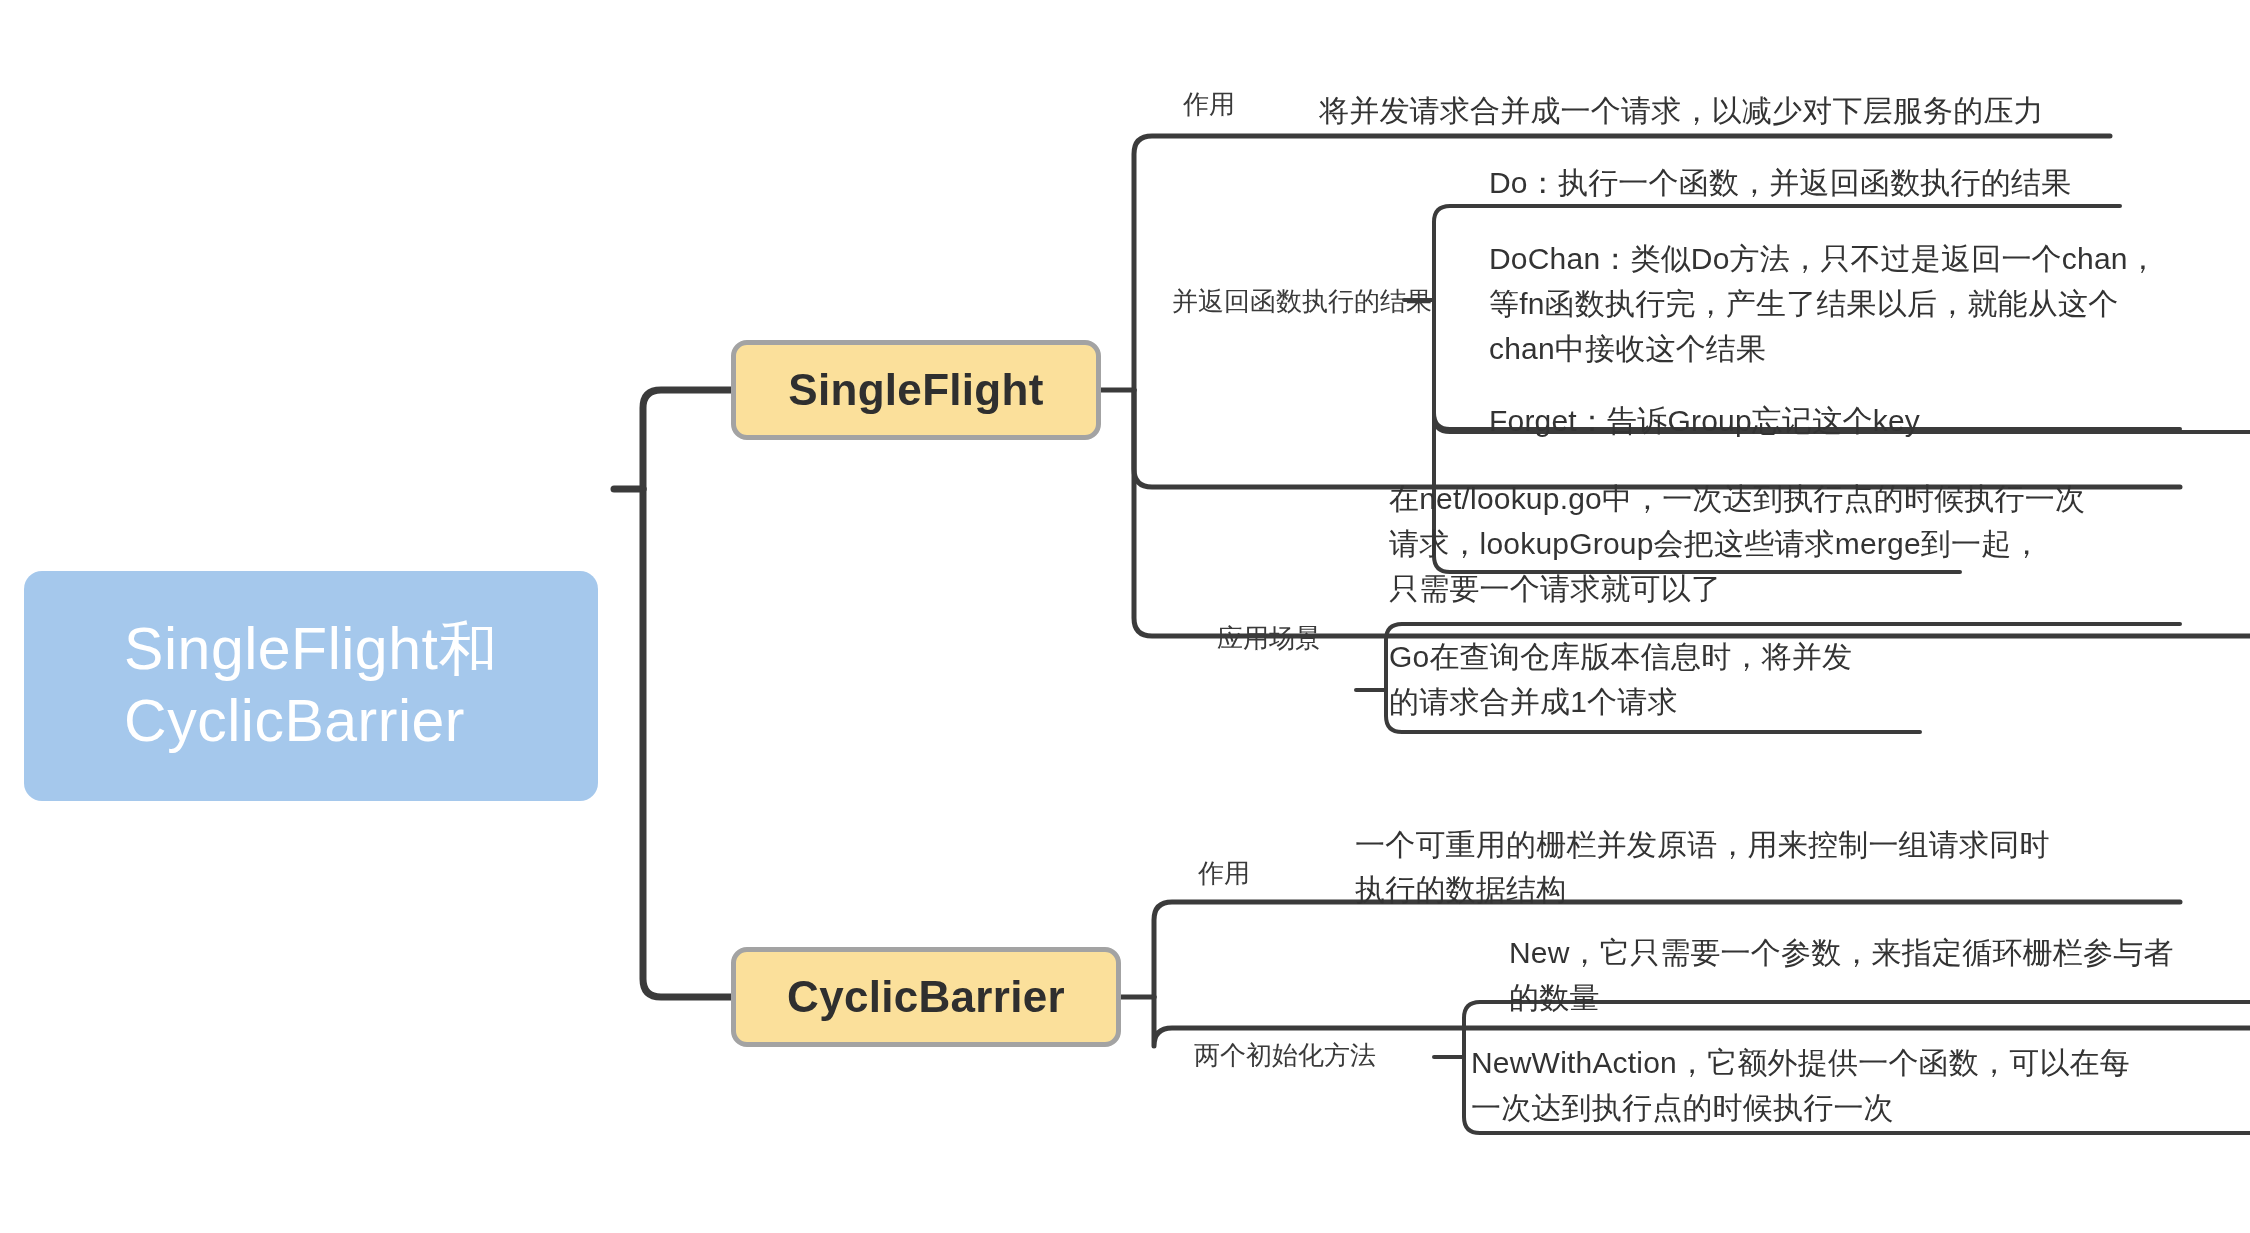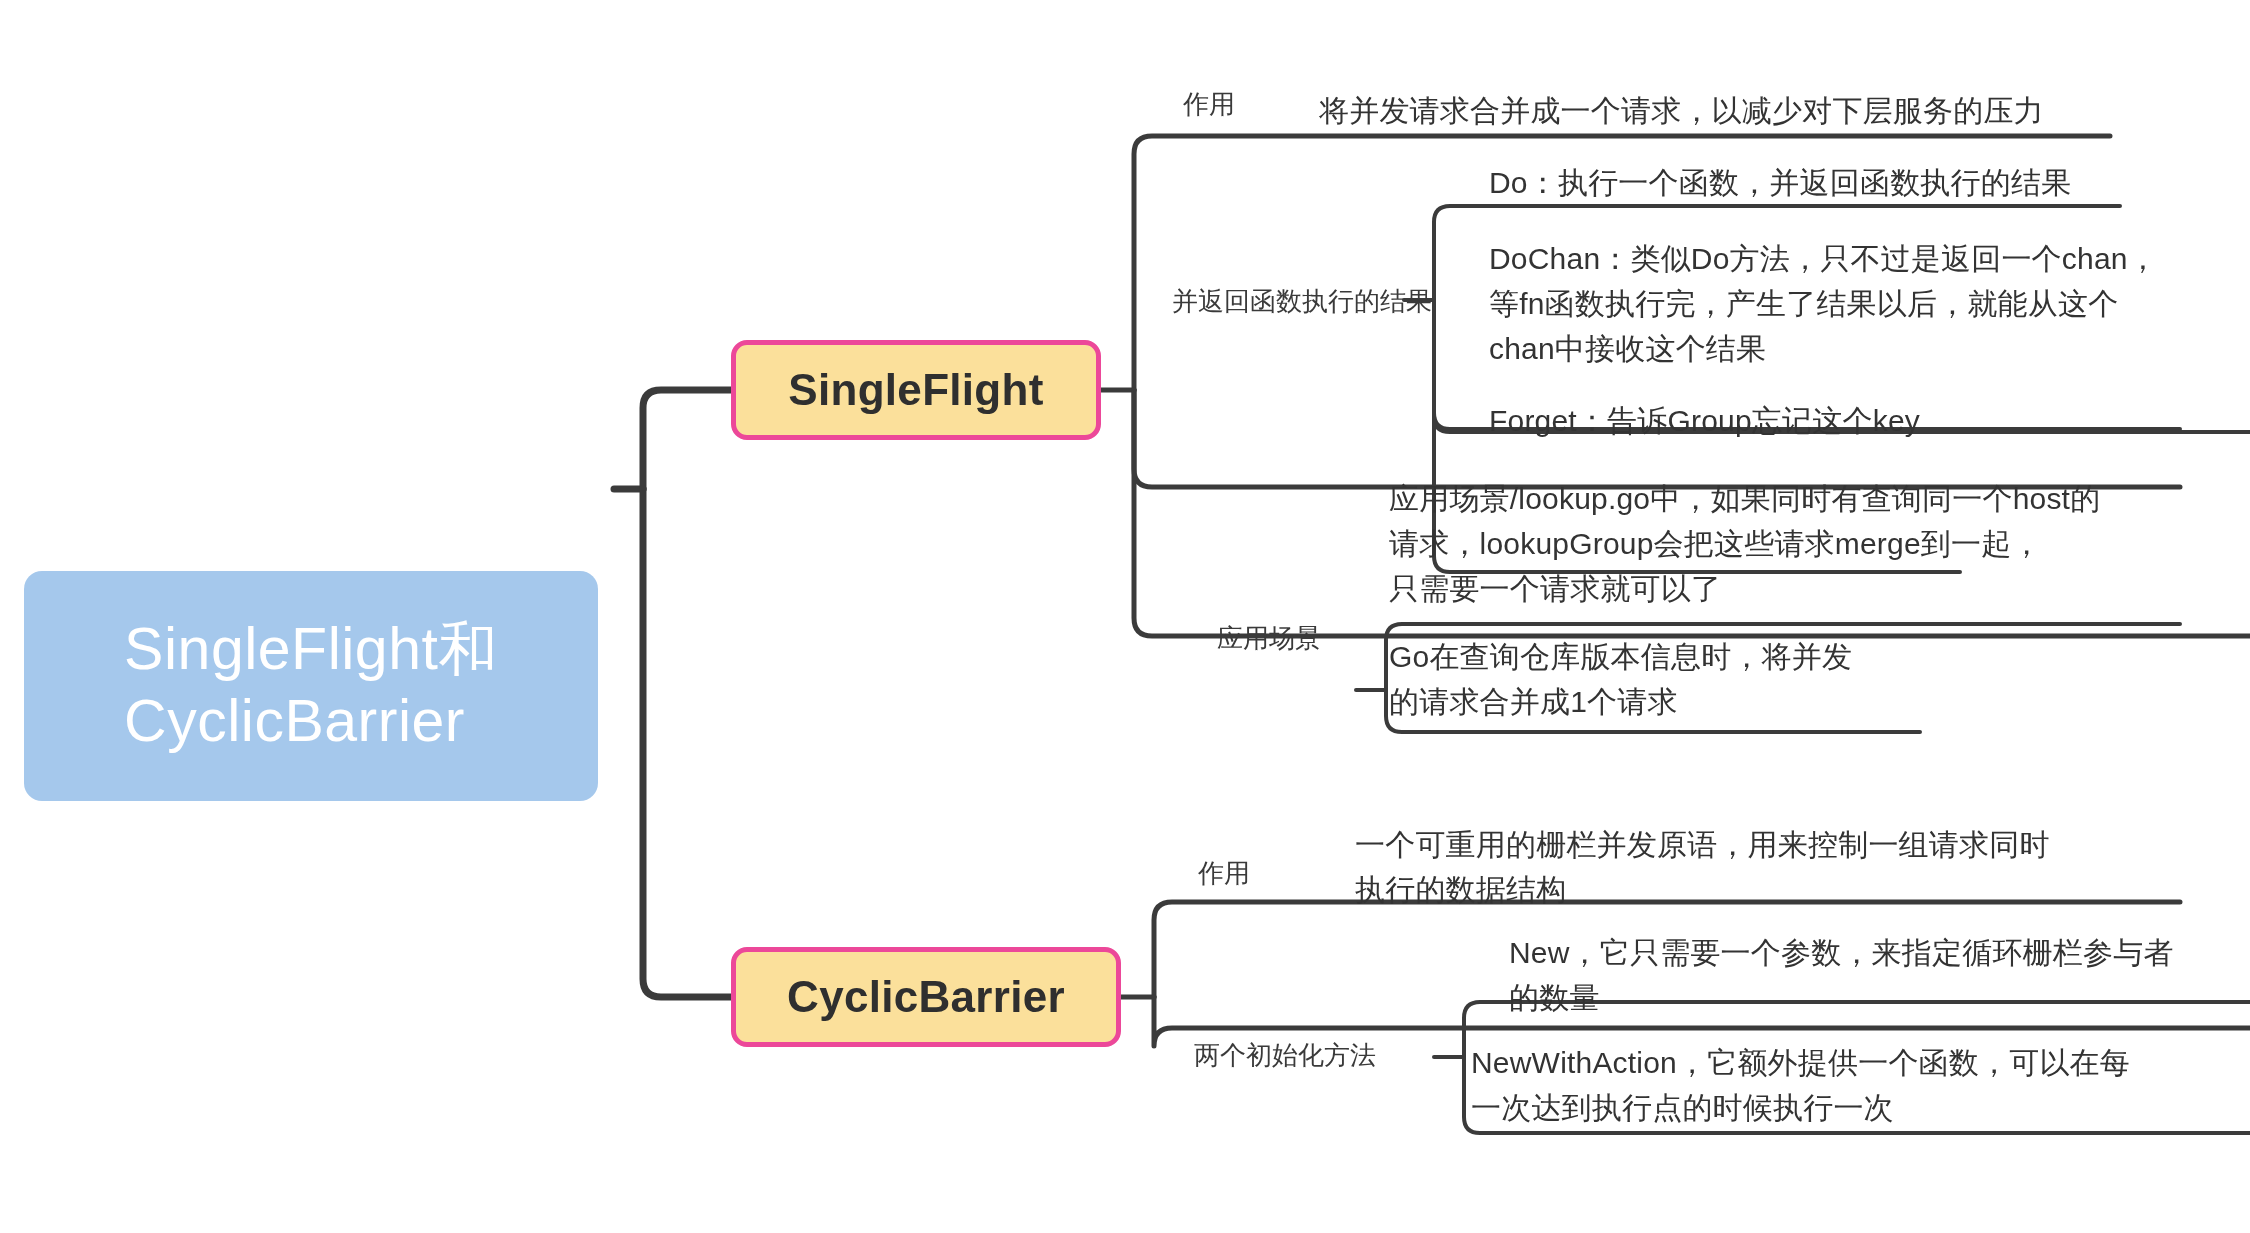--- a/index.html
+++ b/index.html
@@ -48,21 +48,21 @@
     font-weight: 400;
     letter-spacing: 0.5px;
     text-align: left;
     white-space: pre-line;
   }
 
   
   .topic-node {
     position: absolute;
     background: #fbe09b;
-    border: 5px solid #ec4899;
+    border: 5px solid #a3a3a3;
     border-radius: 16px;
     display: flex;
     align-items: center;
     justify-content: center;
     box-sizing: border-box;
   }
   .topic-node .topic-text {
     color: #2f2f2f;
     font-size: 44px;
     font-weight: 700;
@@ -232,21 +232,21 @@
   <div class="leaf-text" style="left:1319px; top:88px;">将并发请求合并成一个请求，以减少对下层服务的压力</div>
 
   <div class="leaf-text" style="left:1489px; top:160px;">Do：执行一个函数，并返回函数执行的结果</div>
 
   <div class="leaf-text" style="left:1489px; top:236px;">DoChan：类似Do方法，只不过是返回一个chan，
 等fn函数执行完，产生了结果以后，就能从这个
 chan中接收这个结果</div>
 
   <div class="leaf-text" style="left:1489px; top:398px;">Forget：告诉Group忘记这个key</div>
 
-  <div class="leaf-text" style="left:1389px; top:476px;">应用场景/lookup.go中，如果同时有查询同一个host的
+  <div class="leaf-text" style="left:1389px; top:476px;">在net/lookup.go中，一次达到执行点的时候执行一次
 请求，lookupGroup会把这些请求merge到一起，
 只需要一个请求就可以了</div>
 
   <div class="leaf-text" style="left:1389px; top:634px;">Go在查询仓库版本信息时，将并发
 的请求合并成1个请求</div>
 
   <div class="sub-label" style="left:1198px; top:857px;">作用</div>
 
   <div class="sub-label" style="left:1194px; top:1039px;">两个初始化方法</div>
 

